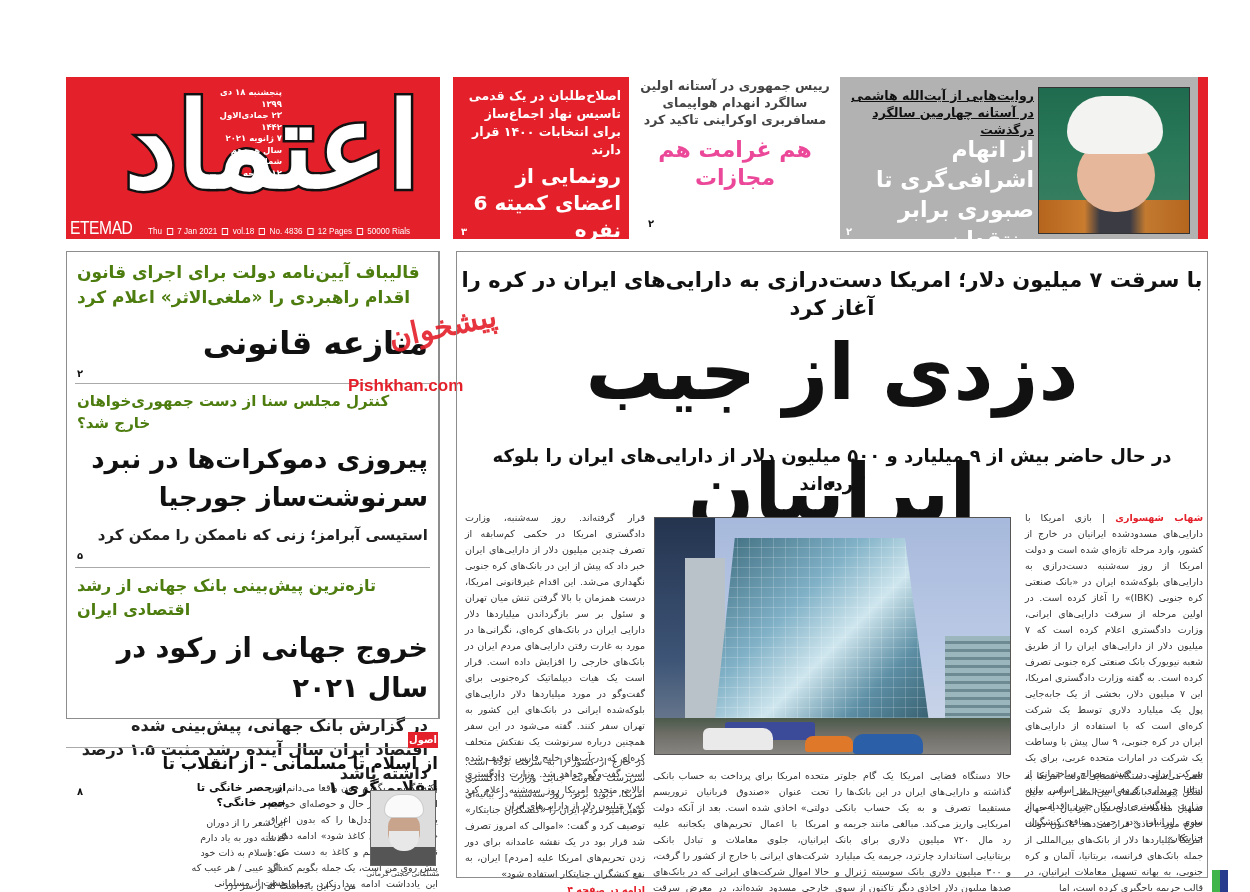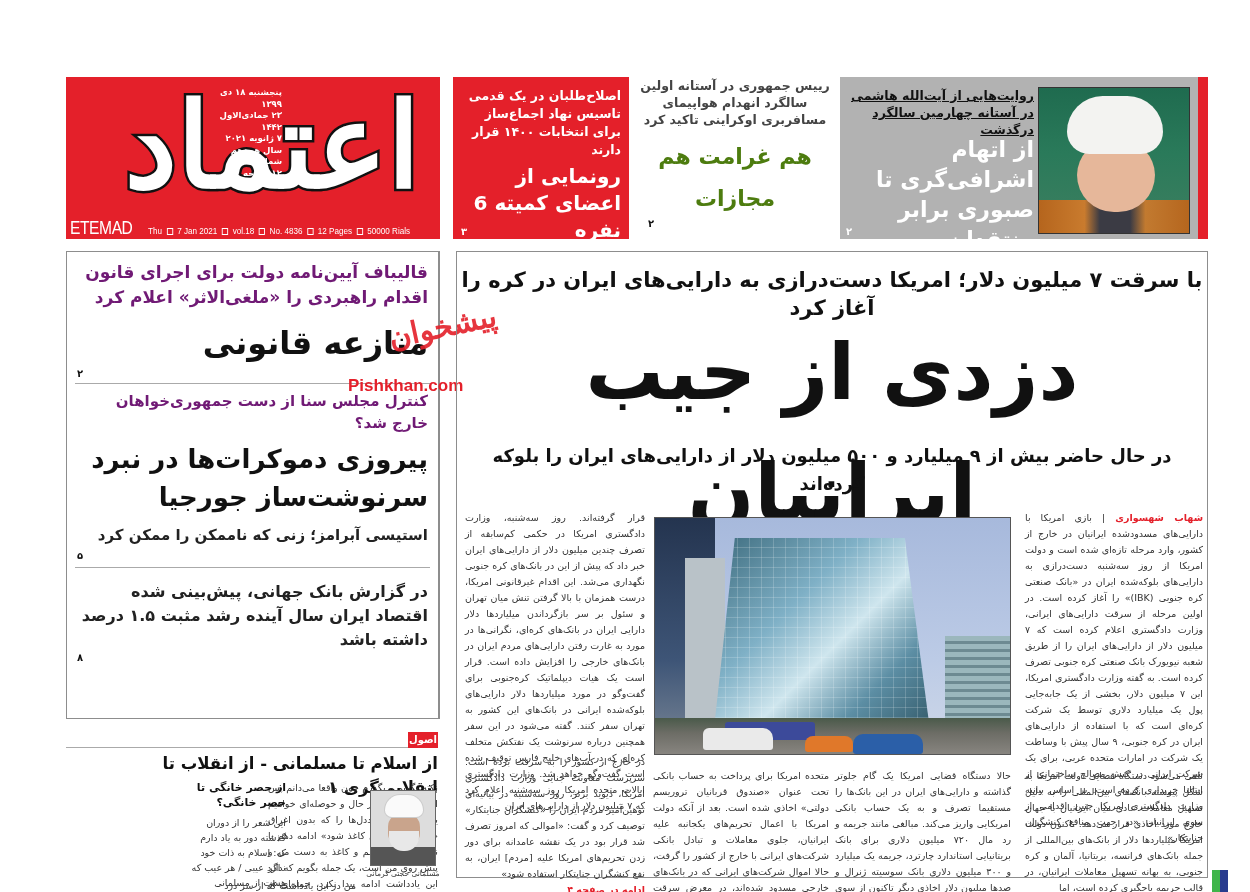--- a/index.html
+++ b/index.html
@@ -18,34 +18,34 @@
   .sq { display: inline-block; width: 7px; height: 7px; border: 1px solid #fff; }
 
   
   #teaser-red { left: 453px; top: 77px; width: 176px; height: 162px; background: #e4202a; color: #fff; padding: 10px 8px 0 8px; }
   #teaser-red .kicker { font-size: 12.5px; line-height: 18px; font-weight: bold; }
   #teaser-red .headline { font-size: 20px; line-height: 27px; font-weight: bold; margin-top: 4px; }
   .page-num { font-size: 10px; font-weight: bold; position: absolute; }
 
   #teaser-mid { left: 640px; top: 69px; width: 190px; height: 162px; padding-top: 8px; text-align: center; direction: rtl; }
   #teaser-mid .kicker { font-size: 12.5px; line-height: 17px; color: #444; font-weight: bold; }
-  #teaser-mid .headline { font-size: 22px; line-height: 42px; font-weight: bold; margin-top: 8px; color: #4d7c0f; }
+  #teaser-mid .headline { font-size: 22px; line-height: 28px; font-weight: bold; margin-top: 8px; color: #ec4899; }
 
   #teaser-grey { left: 840px; top: 77px; width: 358px; height: 162px; background: #b2b2b2; }
   #teaser-grey-bar { left: 1198px; top: 77px; width: 10px; height: 162px; background: #e4202a; }
   #teaser-grey .kicker { position: absolute; right: 164px; top: 10px; width: 188px; font-size: 12.5px; line-height: 17px; font-weight: bold; color: #111; direction: rtl; text-align: right; text-decoration: underline; }
   #teaser-grey .headline { position: absolute; right: 164px; top: 58px; width: 188px; font-size: 22px; line-height: 30px; font-weight: bold; color: #fff; direction: rtl; text-align: right; }
   #portrait { position: absolute; right: 8px; top: 10px; width: 152px; height: 147px; border: 1px solid #333; background: linear-gradient(180deg, #1f6b4f 0%, #2a7a5a 45%, #3d7f60 100%); overflow: hidden; }
   .turban { position: absolute; left: 28px; top: 8px; width: 96px; height: 58px; background: #f3f3f1; border-radius: 48px 48px 30px 30px; }
   .face { position: absolute; left: 38px; top: 52px; width: 78px; height: 72px; background: #e6b79a; border-radius: 38px 38px 40px 40px; }
   .robe { position: absolute; left: 0; top: 112px; width: 152px; height: 40px; background: linear-gradient(90deg, #b5651d 0%, #c97b2e 30%, #3b3b44 40%, #3b3b44 60%, #c27a30 70%, #b5651d 100%); }
 
   
   #left-col { left: 66px; top: 251px; width: 374px; height: 468px; border: 1px solid #8d8d8d; border-right-width: 2px; }
-  .lc-kicker { font-size: 17px; line-height: 22px; color: #701a75; font-weight: bold; direction: rtl; text-align: right; padding: 0 10px; }
+  .lc-kicker { font-size: 17px; line-height: 22px; color: #4d7c0f; font-weight: bold; direction: rtl; text-align: left; padding: 0 10px; }
   .lc-head { font-weight: bold; color: #111; direction: rtl; text-align: right; padding: 0 10px; }
   .lc-sub { font-size: 15px; line-height: 22px; font-weight: bold; color: #222; direction: rtl; text-align: right; padding: 0 10px; }
   .lc-num { font-size: 10px; font-weight: bold; padding: 0 10px; direction: ltr; text-align: left; }
   .lc-rule { height: 0; border-top: 1px solid #aaa; margin: 0 8px; }
 
   #watermark { left: 340px; top: 310px; width: 120px; height: 100px; pointer-events: none; }
   #watermark .wm-fa { position: absolute; left: 48px; top: 0; font-size: 30px; line-height: 34px; color: #e4202a; font-weight: bold; transform: rotate(-12deg); direction: rtl; font-family: "DejaVu Serif", serif; opacity: 0.9; }
   #watermark .wm-en { position: absolute; left: 8px; top: 66px; font-family: "Liberation Sans", sans-serif; font-size: 17px; color: #e4202a; font-weight: bold; }
 
   
@@ -159,20 +159,22 @@
   </div>
   <div class="lc-rule" style="margin-top:4px;"></div>
   <div style="padding-top:6px;">
     <div class="lc-kicker" style="font-size:15px;line-height:22px;">کنترل مجلس سنا از دست جمهوری‌خواهان خارج شد؟</div>
     <div class="lc-head" style="font-size:26px;line-height:38px;margin-top:6px;">پیروزی دموکرات‌ها در نبرد سرنوشت‌ساز جورجیا</div>
     <div class="lc-sub" style="margin-top:8px;">استیسی آبرامز؛ زنی که ناممکن را ممکن کرد</div>
     <div class="lc-num" style="margin-top:4px;">۵</div>
   </div>
   <div class="lc-rule" style="margin-top:6px;"></div>
   <div style="padding-top:6px;">
+    <div class="lc-kicker" style="font-size:16px;line-height:24px;">تازه‌ترین پیش‌بینی بانک جهانی از رشد اقتصادی ایران</div>
+    <div class="lc-head" style="font-size:27px;line-height:40px;margin-top:6px;">خروج جهانی از رکود در سال ۲۰۲۱</div>
     <div class="lc-sub" style="font-size:16px;line-height:24px;margin-top:6px;">در گزارش بانک جهانی، پیش‌بینی شده اقتصاد ایران سال آینده رشد مثبت ۱.۵ درصد داشته باشد</div>
     <div class="lc-num">۸</div>
   </div>
 </div>
 
 <div id="watermark" class="abs">
   <div class="wm-fa">پیشخوان</div>
   <div class="wm-en">Pishkhan.com</div>
 </div>
 

